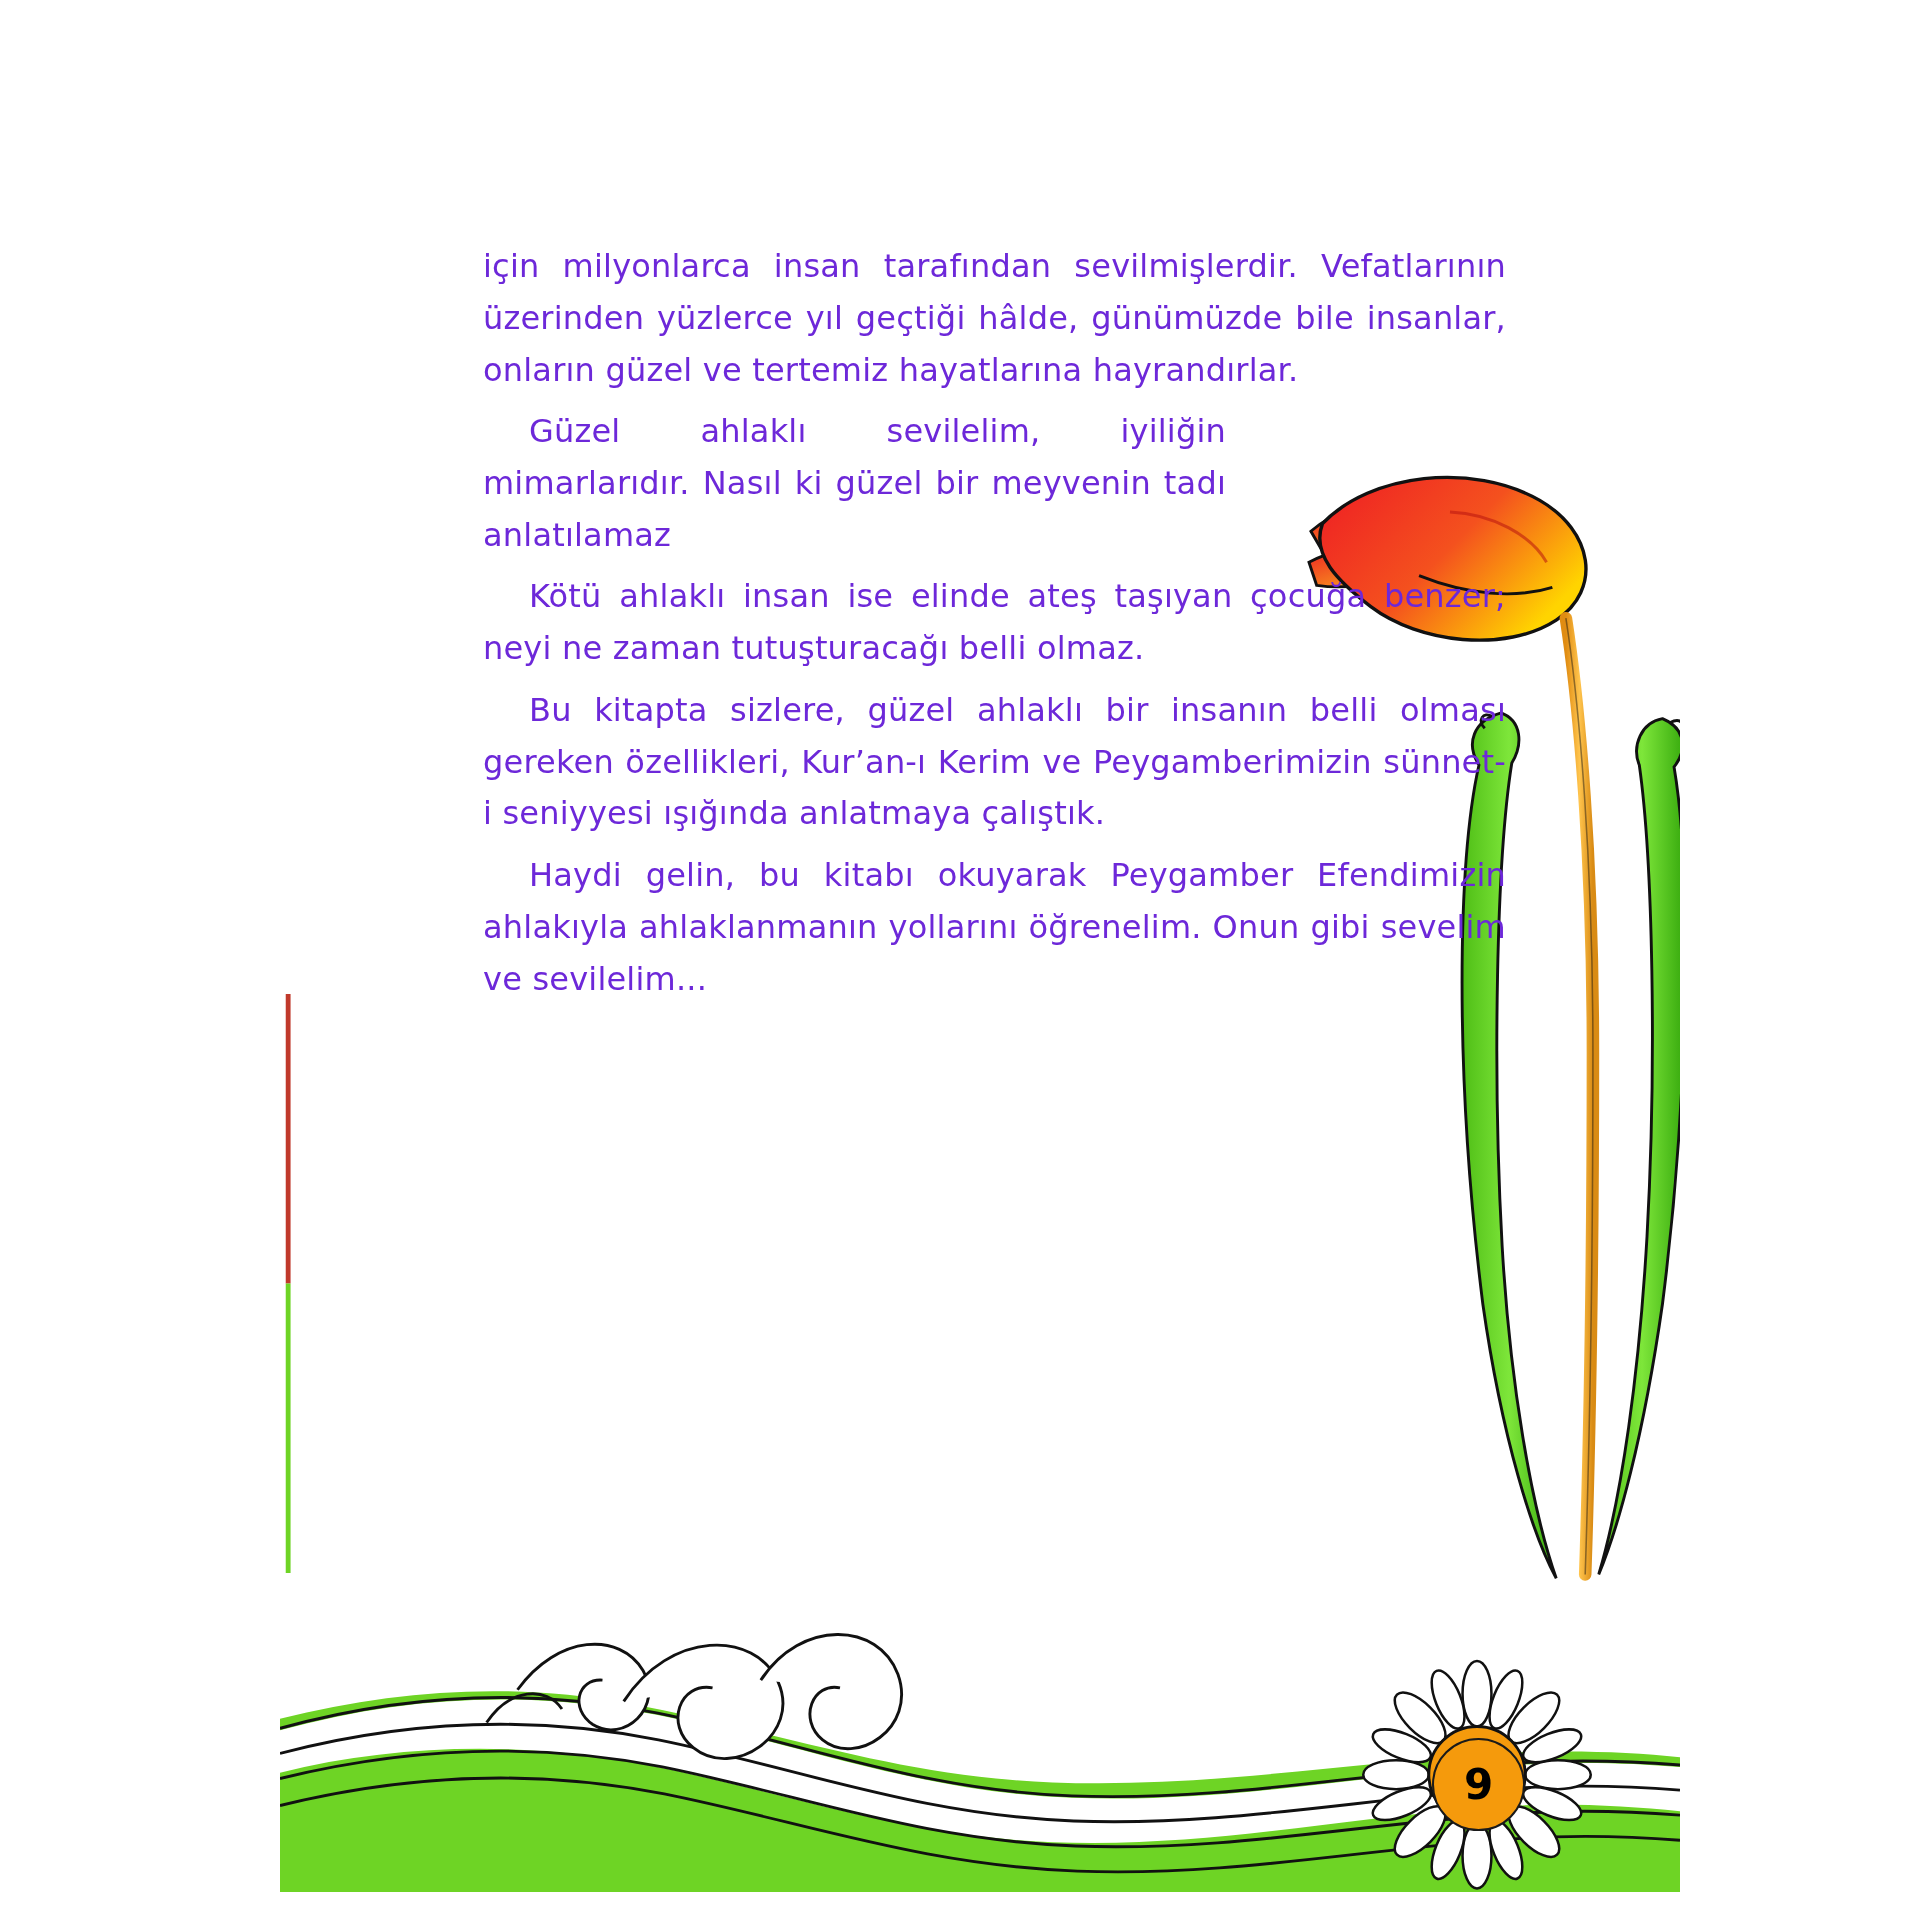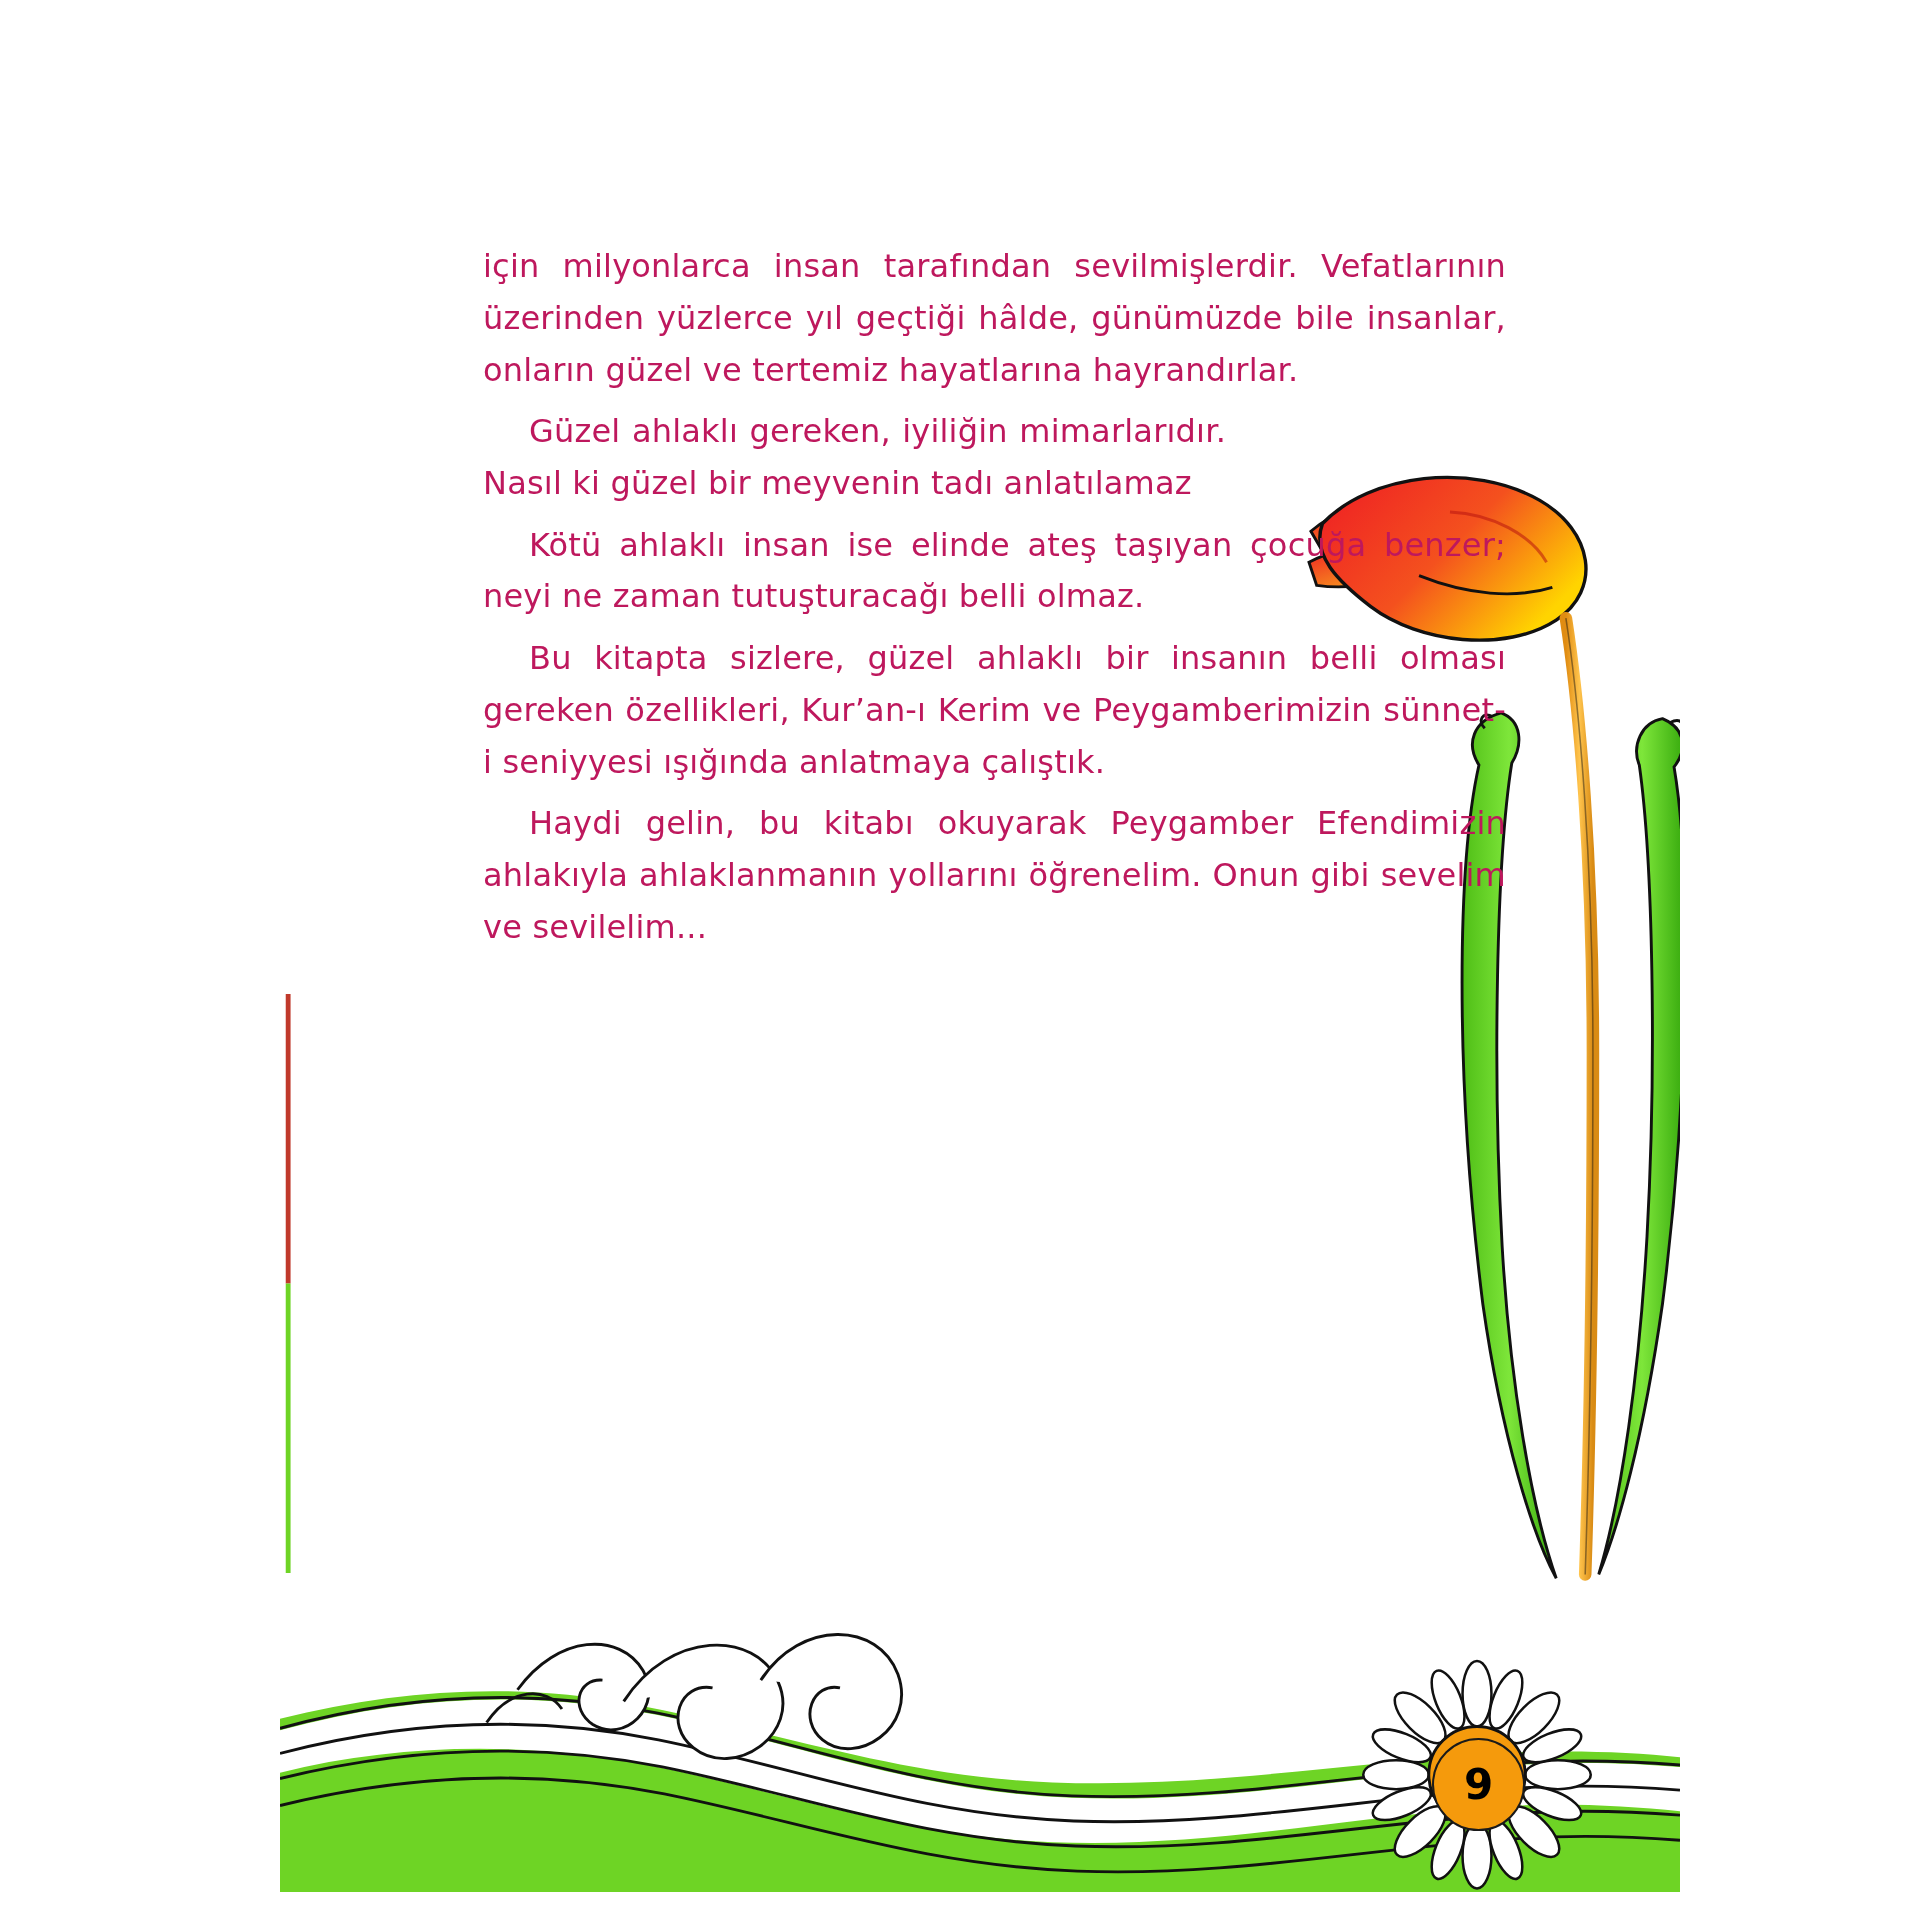--- a/index.html
+++ b/index.html
@@ -36,21 +36,21 @@
     position: absolute;
     left: 203px;
     top: 241px;
     width: 1023px;
   }
   .para {
     margin: 0 0 9.7px 0;
     font-family: "DejaVu Sans", sans-serif;
     font-size: 32px;
     line-height: 1.62;
-    color: #be185d;
+    color: #6d28d9;
     letter-spacing: 0.2px;
   }
   .para.justify {
     text-align: justify;
     text-align-last: left;
   }
   .para.indent {
     text-indent: 46px;
   }
   
@@ -228,21 +228,21 @@
       <circle cx="120" cy="120" r="50" fill="#f59a0c" stroke="#111" stroke-width="3"></circle>
     </svg>
 
     <div id="page-number">9</div>
 
     <div id="text-column">
 
       <p class="para justify">için milyonlarca insan tarafından sevilmişlerdir. Vefatlarının üzerinden yüzlerce yıl geçtiği hâlde, günümüzde bile insanlar, onların güzel ve tertemiz hayatlarına hayrandırlar.</p>
 
       <div>
-        <p class="para justify indent wrap-flower">Güzel ahlaklı gereken, iyiliğin mimarlarıdır. Nasıl ki güzel bir meyvenin tadı anlatılamaz</p>
+        <p class="para justify indent wrap-flower">Güzel ahlaklı sevilelim, iyiliğin mimarlarıdır. Nasıl ki güzel bir meyvenin tadı anlatılamaz</p>
       </div>
 
       <p class="para justify indent">Kötü ahlaklı insan ise elinde ateş taşıyan çocuğa benzer; neyi ne zaman tutuşturacağı belli olmaz.</p>
 
       <p class="para justify indent">Bu kitapta sizlere, güzel ahlaklı bir insanın belli olması gereken özellikleri, Kur’an-ı Kerim ve Peygamberimizin sünnet-i seniyyesi ışığında anlatmaya çalıştık.</p>
 
       <p class="para justify indent">Haydi gelin, bu kitabı okuyarak Peygamber Efendimizin ahlakıyla ahlaklanmanın yollarını öğrenelim. Onun gibi sevelim ve sevilelim...</p>
 
     </div>
   </div>

